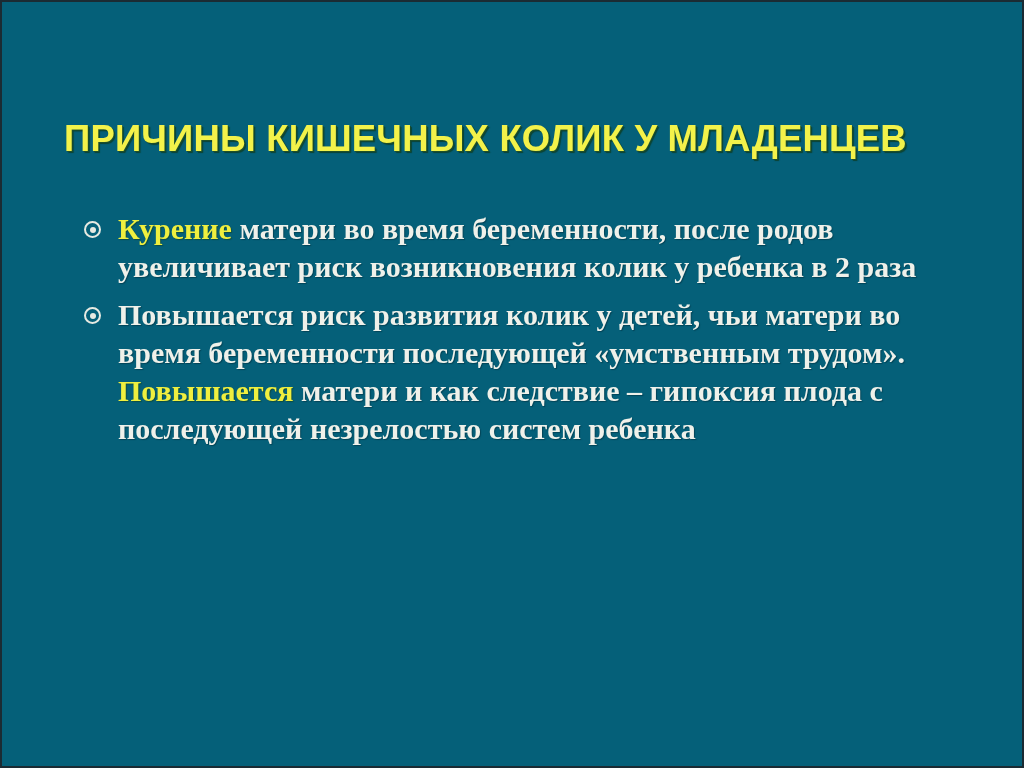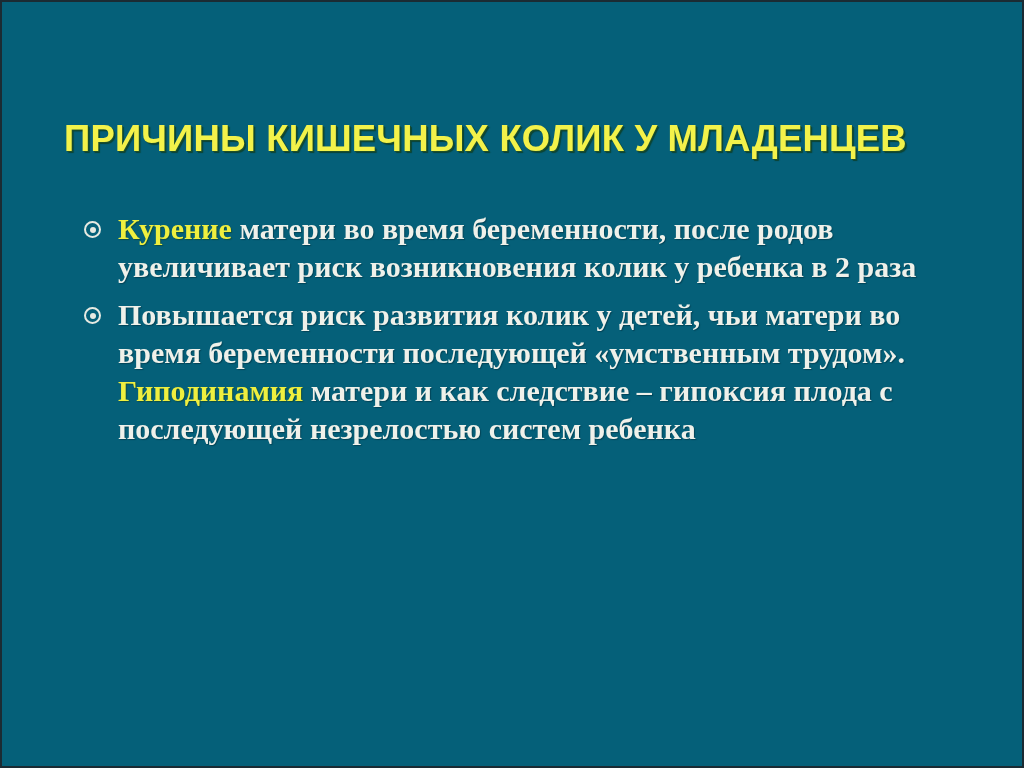--- a/index.html
+++ b/index.html
@@ -104,18 +104,18 @@
 
   <ul id="body-list">
 
     <li class="bullet-item">
       <span class="bullet-marker"></span>
       <span class="hl" style="color: rgb(239, 239, 63);">Курение</span><span class="txt" style="color: rgb(239, 241, 234);"> матери во время беременности, после родов увеличивает риск возникновения колик у ребенка в 2 раза</span>
     </li>
 
     <li class="bullet-item">
       <span class="bullet-marker"></span>
-      <span class="txt" style="color: rgb(239, 241, 234);">Повышается риск развития колик у детей, чьи матери во время беременности последующей «умственным трудом». </span><span class="hl" style="color: rgb(239, 239, 63);">Гиподинамия</span><span class="txt" style="color: rgb(239, 241, 234);"> матери и как следствие – гипоксия плода с последующей незрелостью систем ребенка</span>
+      <span class="txt" style="color: rgb(239, 241, 234);">Повышается риск развития колик у детей, чьи матери во время беременности последующей «умственным трудом». </span><span class="hl" style="color: rgb(239, 239, 63);">Повышается</span><span class="txt" style="color: rgb(239, 241, 234);"> матери и как следствие – гипоксия плода с последующей незрелостью систем ребенка</span>
     </li>
 
   </ul>
 
 </div>
 
 </body></html>

